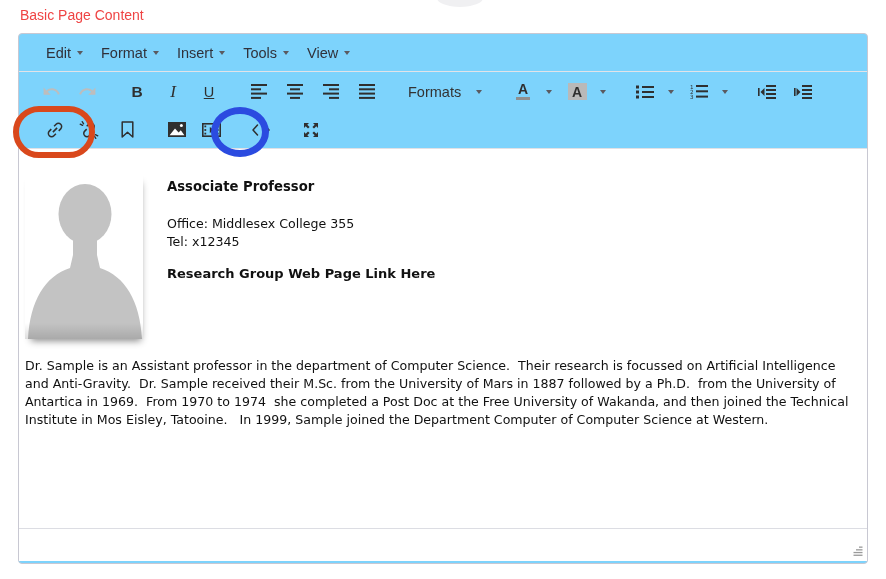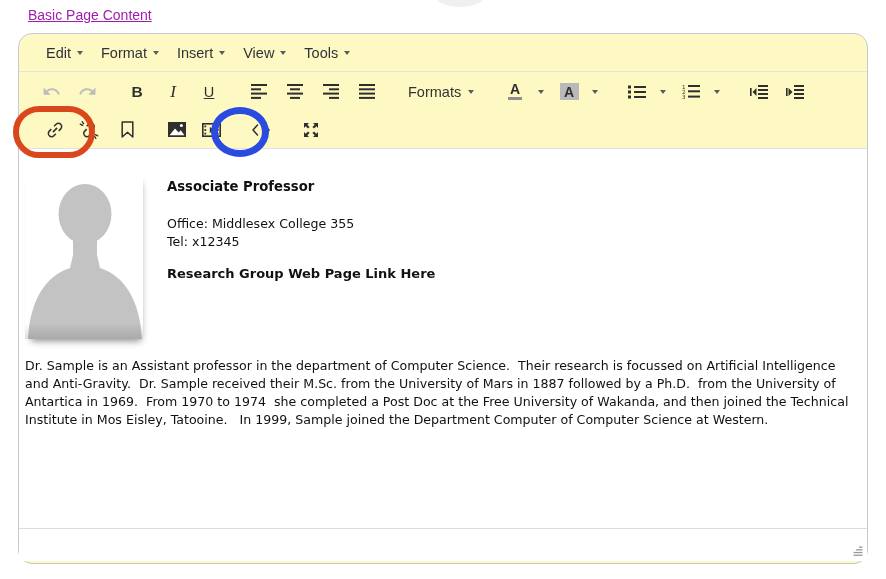--- a/index.html
+++ b/index.html
@@ -1,27 +1,27 @@
 <!DOCTYPE html>
 <html><head>
 <meta charset="utf-8">
 <style>
   * { box-sizing: border-box; margin: 0; padding: 0; }
   html,body { width:886px; height:579px; background:#fff; overflow:hidden;
               font-family:"Liberation Sans", sans-serif; }
   .page { position:relative; width:886px; height:579px; background:#fff; }
 
-  .page-title { position:absolute; left:28px; top:7px; font-size:14px; color:#a21caf;text-decoration:underline; }
+  .page-title { position:absolute; left:20px; top:7px; font-size:14px; color:#ef4444; }
 
   .top-arc { position:absolute; left:437px; top:-11px; width:46px; height:18px;
              border-radius:50%; background:#f0f0f2; }
 
   
   .editor { position:absolute; left:18px; top:33px; width:850px; height:531px;
-            border:1px solid #c8c8d2; border-radius:14px; background:#fef9c3; }
+            border:1px solid #c8c8d2; border-radius:4px; background:#7dd3fc; }
 
   .menubar { position:absolute; left:0; top:0; width:100%; height:38px;
              border-bottom:1px solid #e2e3e8; display:flex; align-items:center;
              padding-left:18px; }
   .menu-item { display:flex; align-items:center; gap:6px; padding:0 9px; height:100%;
                font-size:14.5px; color:#30313a; cursor:pointer; }
 
   .caret { width:0; height:0; border-left:3.5px solid transparent;
            border-right:3.5px solid transparent; border-top:4.5px solid #5a5a60; }
 
@@ -33,21 +33,21 @@
             margin:0 2px; border-radius:2px; color:#2f2f2f; cursor:pointer; }
   .tb-row2 .tb-btn { margin:0 1px; }
   .tb-caret-btn { width:16px; height:30px; display:flex; align-items:center;
                   justify-content:center; cursor:pointer; margin-right:2px; }
   .disabled { color:#bdbdbd; }
 
   .glyph-b { font-weight:bold; font-size:15.5px; }
   .glyph-i { font-style:italic; font-family:"Liberation Serif", serif; font-size:17px; }
   .glyph-u { font-size:14.5px; text-decoration:underline; }
 
-  .formats-btn { display:flex; align-items:center; gap:7px; padding:0 9px; height:30px;
+  .formats-btn { display:flex; align-items:center; gap:15px; padding:0 9px; height:30px;
                  font-size:14.5px; color:#333; cursor:pointer; }
 
   .fore-a { font-weight:bold; font-size:14px; line-height:13px; display:inline-block;
             border-bottom:3px solid #8f8f8f; padding:0 2px 1px 2px; }
   .back-a { font-weight:bold; font-size:14px; display:inline-flex; align-items:center;
             justify-content:center; width:19px; height:17px; background:#b9b9b9; }
 
   svg.ic { display:block; }
 
   
@@ -96,25 +96,25 @@
       </div>
       <div class="menu-item">
         <span>Format</span>
         <span class="caret"></span>
       </div>
       <div class="menu-item">
         <span>Insert</span>
         <span class="caret"></span>
       </div>
       <div class="menu-item">
+        <span>Tools</span>
+        <span class="caret"></span>
+      </div>
+      <div class="menu-item">
         <span>View</span>
-        <span class="caret"></span>
-      </div>
-      <div class="menu-item">
-        <span>Tools</span>
         <span class="caret"></span>
       </div>
     </div>
 
     <div class="tb-row tb-row1">
       <div class="tb-group">
         <div class="tb-btn disabled">
           <svg class="ic" width="19" height="19" viewBox="0 0 24 24" fill="#bdbdbd">
               <path d="M12.5 8c-2.65 0-5.05.99-6.9 2.6L2 7v9h9l-3.62-3.62c1.39-1.16 3.16-1.88 5.12-1.88 3.54 0 6.55 2.31 7.6 5.5l2.37-.78C21.08 11.03 17.15 8 12.5 8z"></path>
             </svg>

